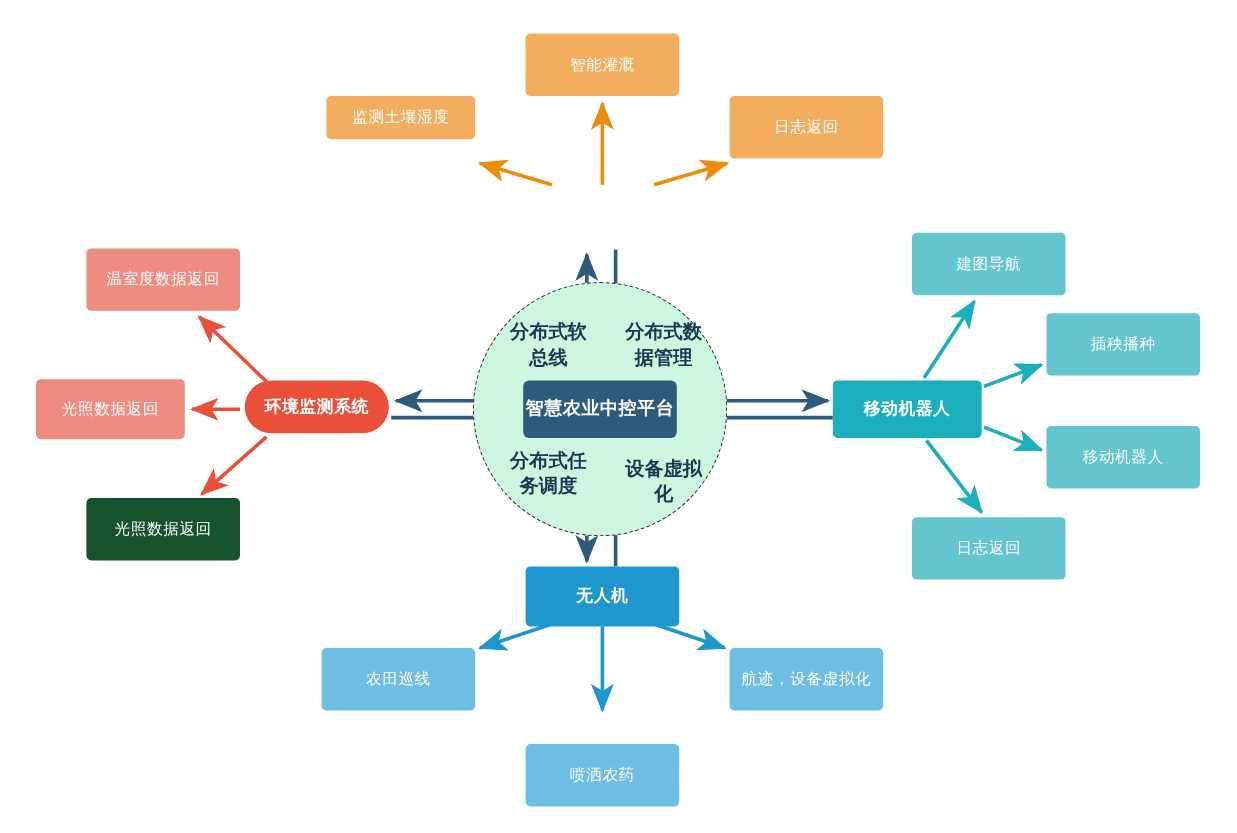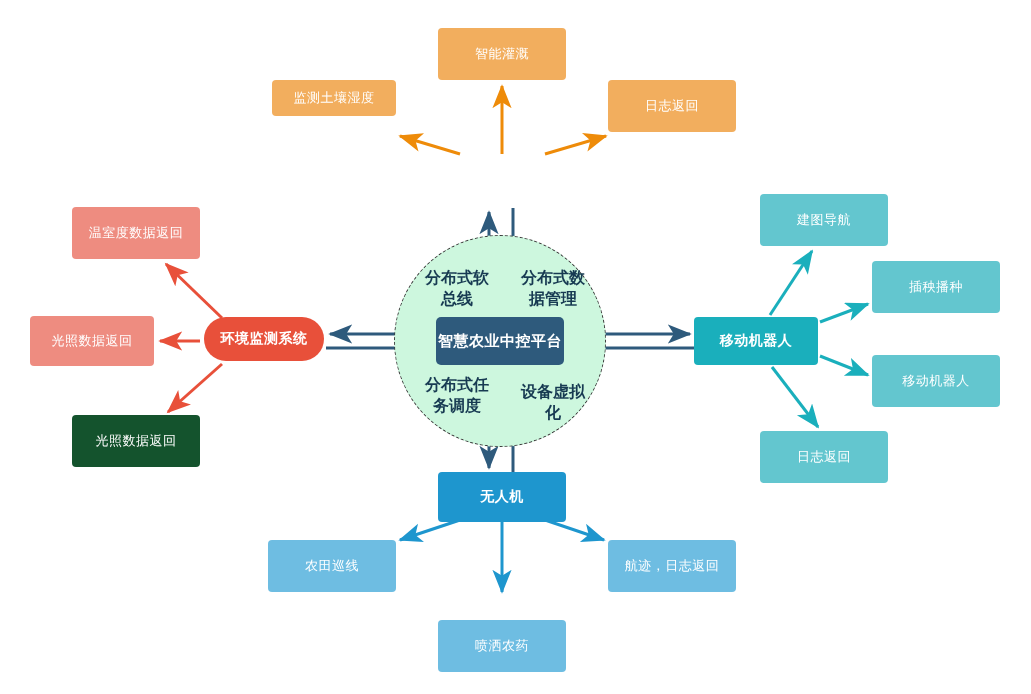--- a/index.html
+++ b/index.html
@@ -137,15 +137,15 @@
 
   <div class="node hub" style="left: 694px; top: 317px; width: 124px; height: 48px; background: rgb(26, 175, 188);">移动机器人</div>
   <div class="node leaf" style="left: 760px; top: 194px; width: 128px; height: 52px; background: rgb(99, 198, 207);">建图导航</div>
   <div class="node leaf" style="left: 872px; top: 261px; width: 128px; height: 52px; background: rgb(99, 198, 207);">插秧播种</div>
   <div class="node leaf" style="left: 872px; top: 355px; width: 128px; height: 52px; background: rgb(99, 198, 207);">移动机器人</div>
   <div class="node leaf" style="left: 760px; top: 431px; width: 128px; height: 52px; background: rgb(99, 198, 207);">日志返回</div>
 
   <div class="node hub" style="left: 438px; top: 472px; width: 128px; height: 50px; background: rgb(30, 150, 206);">无人机</div>
   <div class="node leaf" style="left: 268px; top: 540px; width: 128px; height: 52px; background: rgb(110, 189, 226); text-align: center;">农田巡线</div>
   <div class="node leaf" style="left: 438px; top: 596px; width: 128px; height: 52px; background: rgb(110, 189, 226); margin-top: 24px;">喷洒农药</div>
-  <div class="node leaf" style="left: 608px; top: 540px; width: 128px; height: 52px; background: rgb(110, 189, 226);">航迹，日志返回</div>
+  <div class="node leaf" style="left: 608px; top: 540px; width: 128px; height: 52px; background: rgb(110, 189, 226);">航迹，设备虚拟化</div>
 
 </div>
 
 </body></html>

